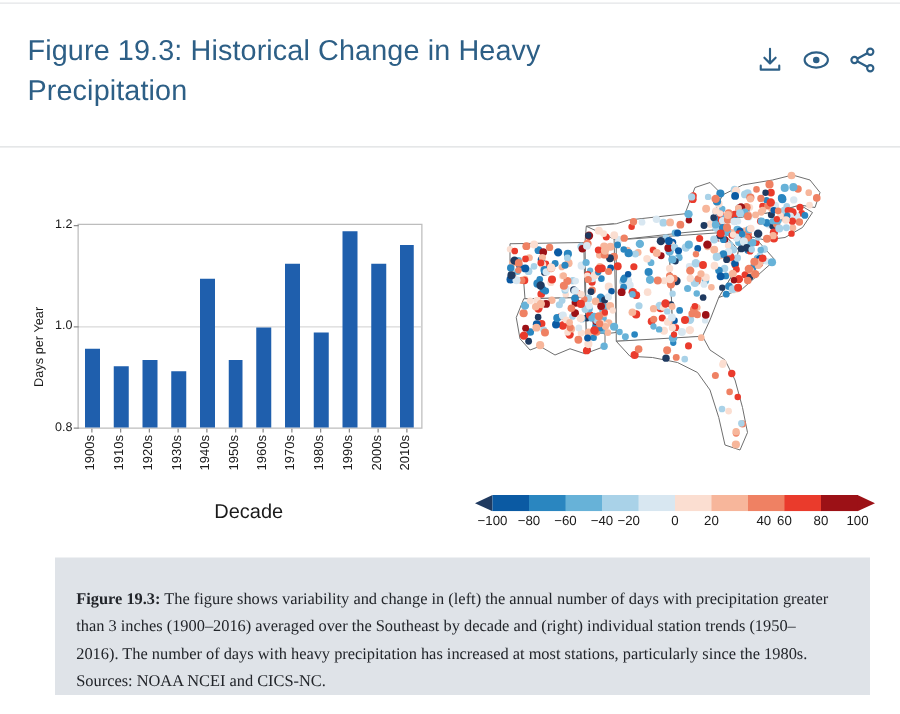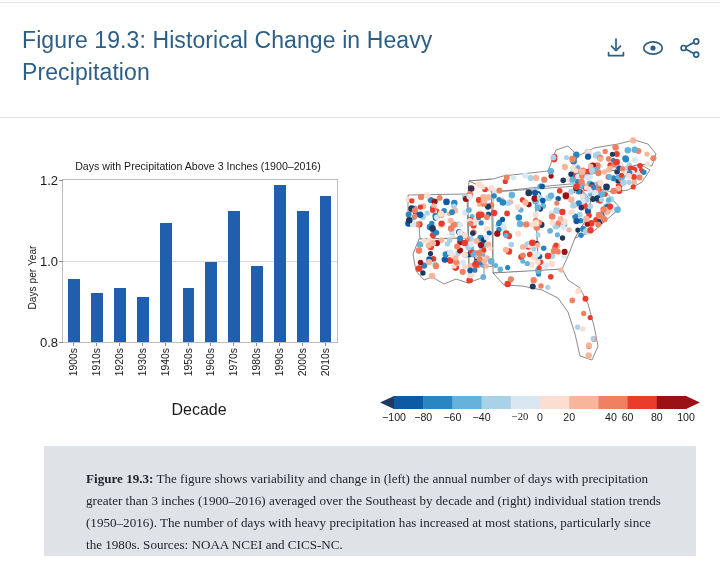--- a/index.html
+++ b/index.html
@@ -39,21 +39,21 @@
   }
   .plot{
     position:absolute;left:48px;top:19px;width:274px;height:162px;
     background:#fff;border:1px solid #bdbdbd;
   }
   .grid-mid{position:absolute;left:0;top:50%;width:100%;height:1px;background:#d9d9d9;}
   .bars{position:absolute;left:0;bottom:0;width:100%;height:100%;display:flex;align-items:flex-end;}
   .bslot{flex:1 1 0;height:100%;position:relative;display:flex;justify-content:center;align-items:flex-end;}
   .bar{width:52%;background:#1f5fad;}
   .ytick{
-    position:absolute;right:100%;margin-right:5px;font-size:13px;color:#1a1a1a;
+    position:absolute;right:100%;margin-right:5px;font-size:10px;color:#1a1a1a;
     white-space:nowrap;transform:translateY(-50%);
   }
   .ytickline{position:absolute;right:100%;width:4px;height:1px;background:#8c8c8c;}
   .xticks{position:absolute;left:48px;top:183px;width:274px;display:flex;}
   .xtslot{flex:1 1 0;position:relative;height:46px;}
   .xtslot .tickmark{position:absolute;left:50%;top:0;width:1px;height:3px;background:#8c8c8c;}
   .xtslot .lab{
     position:absolute;left:50%;top:5px;font-size:10.4px;color:#1a1a1a;white-space:nowrap;
     transform-origin:left top;transform:rotate(-90deg) translateX(-100%) translateY(-50%);
   }
@@ -73,21 +73,21 @@
     position:absolute;top:0;font-size:10.6px;color:#1a1a1a;
     transform:translateX(-50%);white-space:nowrap;
   }
 
   
   .caption{
     position:absolute;left:44px;top:446px;width:652px;height:110px;
     background:#dfe3e8;
   }
   .caption p{
-    margin:0;padding:22px 26px 0 42px;
+    margin:0;padding:22px 26px 0 17px;
     font-family:"Liberation Serif",serif;
     font-size:13.1px;line-height:22px;color:#22252a;text-align:left;
   }
   .caption b{font-weight:700;}
 </style>
 </head>
 <body>
 
 <div class="page">
   <div class="topline"></div>
@@ -118,21 +118,20 @@
             <path d="M8.1 13.2 15.8 17.4"></path>
         </svg>
       </span>
     </div>
   </div>
   <div class="divider"></div>
 
   <div class="figbody">
 
     <div class="chart">
-      <div class="chart-title">Days with Precipitation Above 3 Inches (1900–2016)</div>
       <div class="ylabel">Days per Year</div>
 
       <div class="plot">
         <div class="grid-mid"></div>
         <div class="bars" id="bars">
             <div class="bslot">
               <div class="bar" title="1900s: 0.955" style="height: 38.75%; background: rgb(31, 95, 173);"></div>
             </div>
             <div class="bslot">
               <div class="bar" title="1910s: 0.922" style="height: 30.5%; background: rgb(31, 95, 173);"></div>
@@ -834,21 +833,21 @@
               <rect x="247.6" y="0" width="29.599999999999998" height="13" fill="#ea3b2c"></rect>
               <rect x="276.8" y="0" width="29.599999999999998" height="13" fill="#9c1116"></rect>
               <polygon points="320,6.5 306,0 306,13" fill="#9c1116"></polygon>
             </g>
         </svg>
         <div class="cb-ticks" id="cbticks">
             <span style="left: 14px;">−100</span>
             <span style="left: 43.2px;">−80</span>
             <span style="left: 72.4px;">−60</span>
             <span style="left: 101.6px;">−40</span>
-            <span style="left: 140px; font-family: Liberation Serif, serif;">−20</span>
+            <span style="left: 123px;">−20</span>
             <span style="left: 160px;">0</span>
             <span style="left: 189.2px;">20</span>
             <span style="left: 231px;">40</span>
             <span style="left: 247.6px;">60</span>
             <span style="left: 276.8px;">80</span>
             <span style="left: 306px;">100</span>
           </div>
       </div>
     </div>
   </div>

